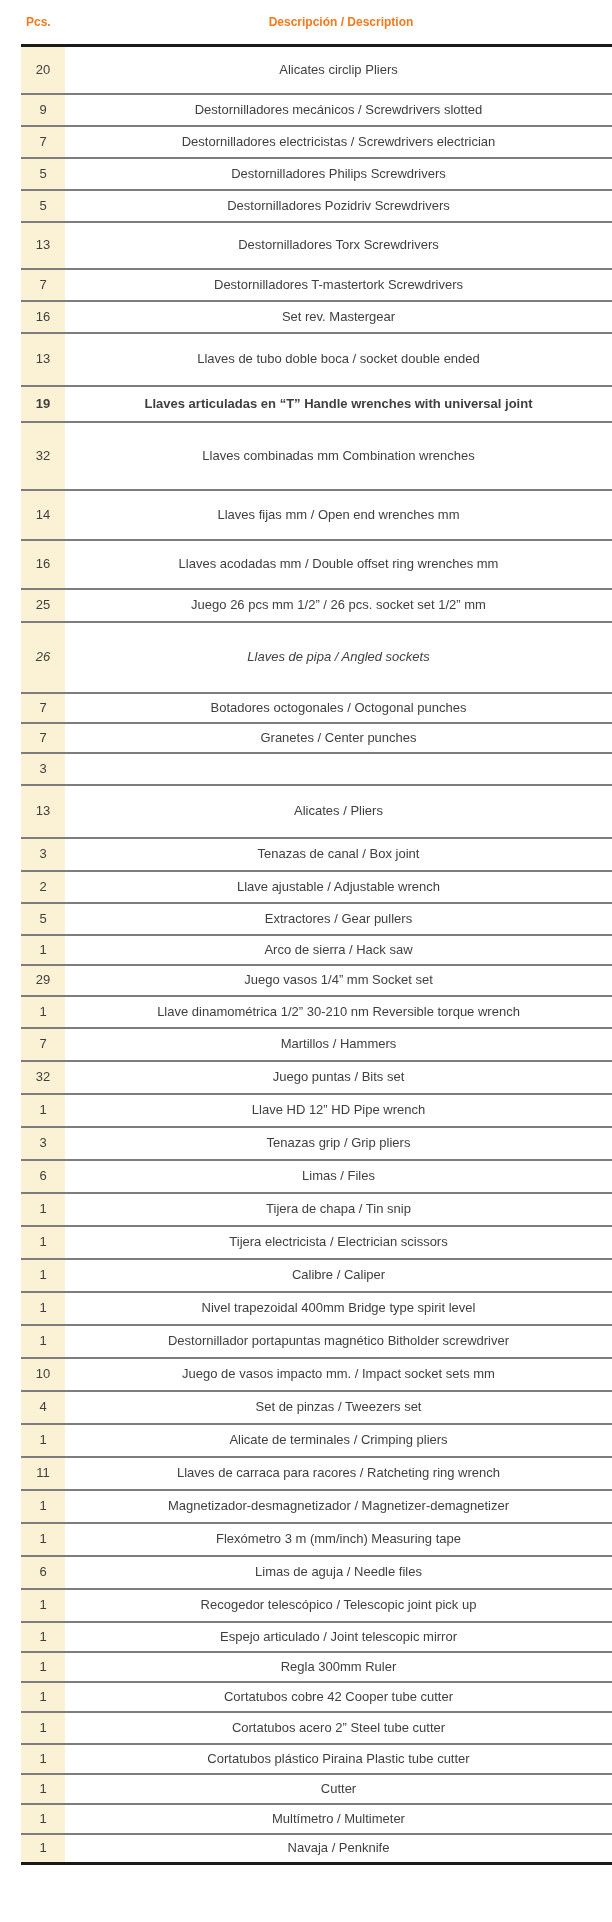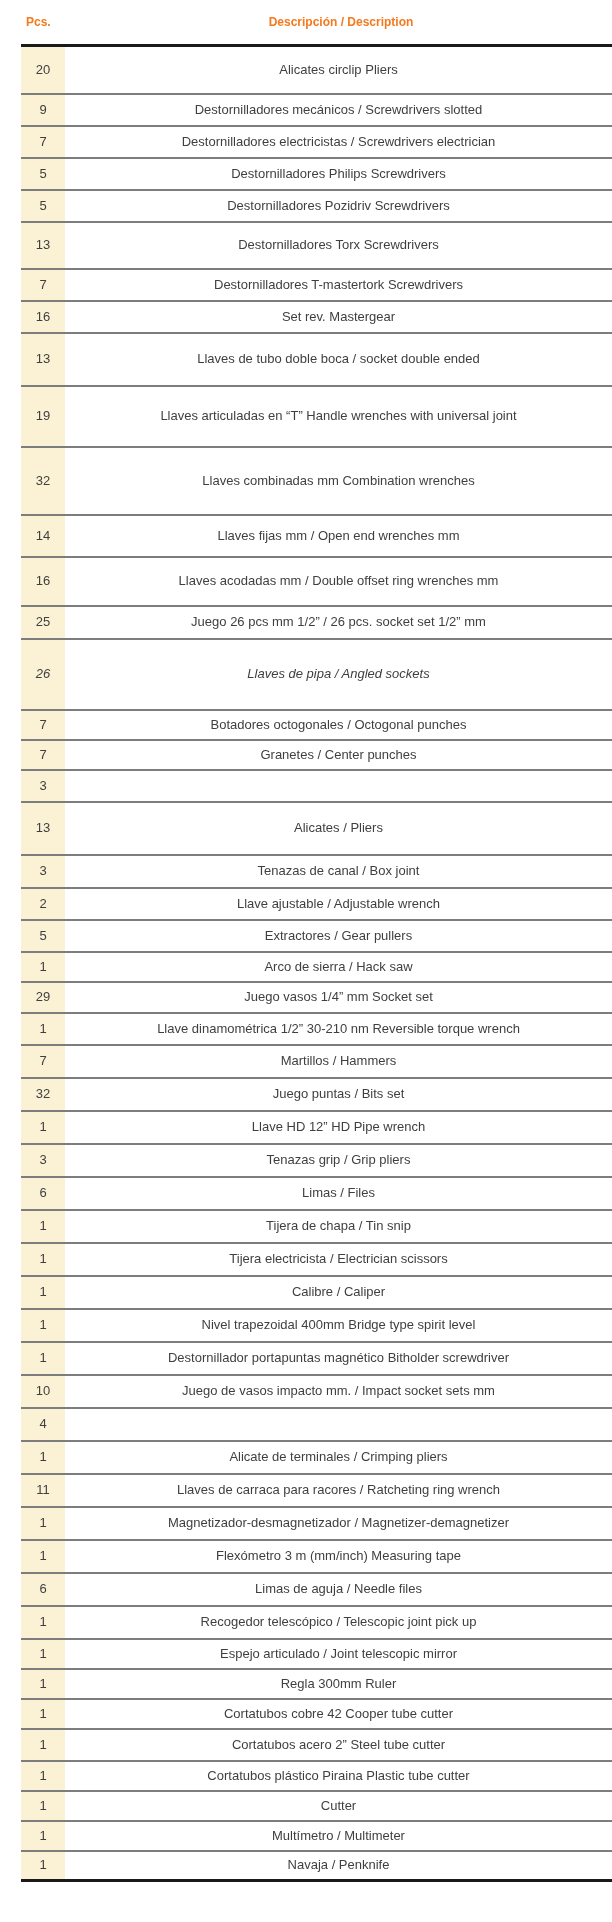--- a/index.html
+++ b/index.html
@@ -103,29 +103,29 @@
         <div class="cell desc">Destornilladores T-mastertork Screwdrivers</div>
       </div>
       <div class="row" style="height: 32px;">
         <div class="cell pcs">16</div>
         <div class="cell desc">Set rev. Mastergear</div>
       </div>
       <div class="row" style="height: 53px;">
         <div class="cell pcs">13</div>
         <div class="cell desc">Llaves de tubo doble boca / socket double ended</div>
       </div>
-      <div class="row" style="height: 61px;">
+      <div class="row" style="height: 36px; font-weight: bold;">
         <div class="cell pcs">19</div>
         <div class="cell desc">Llaves articuladas en “T” Handle wrenches with universal joint</div>
       </div>
       <div class="row" style="height: 68px;">
         <div class="cell pcs">32</div>
         <div class="cell desc">Llaves combinadas mm Combination wrenches</div>
       </div>
-      <div class="row" style="height: 42px;">
+      <div class="row" style="height: 50px;">
         <div class="cell pcs">14</div>
         <div class="cell desc">Llaves fijas mm / Open end wrenches mm</div>
       </div>
       <div class="row" style="height: 49px;">
         <div class="cell pcs">16</div>
         <div class="cell desc">Llaves acodadas mm / Double offset ring wrenches mm</div>
       </div>
       <div class="row" style="height: 33px;">
         <div class="cell pcs">25</div>
         <div class="cell desc">Juego 26 pcs mm 1/2” / 26 pcs. socket set 1/2” mm</div>
@@ -212,20 +212,21 @@
       <div class="row" style="height: 33px;">
         <div class="cell pcs">1</div>
         <div class="cell desc">Destornillador portapuntas magnético Bitholder screwdriver</div>
       </div>
       <div class="row" style="height: 33px;">
         <div class="cell pcs">10</div>
         <div class="cell desc">Juego de vasos impacto mm. / Impact socket sets mm</div>
       </div>
       <div class="row" style="height: 33px;">
         <div class="cell pcs">4</div>
+        <div class="cell desc">Set de pinzas / Tweezers set</div>
       </div>
       <div class="row" style="height: 33px;">
         <div class="cell pcs">1</div>
         <div class="cell desc">Alicate de terminales / Crimping pliers</div>
       </div>
       <div class="row" style="height: 33px;">
         <div class="cell pcs">11</div>
         <div class="cell desc">Llaves de carraca para racores / Ratcheting ring wrench</div>
       </div>
       <div class="row" style="height: 33px;">

